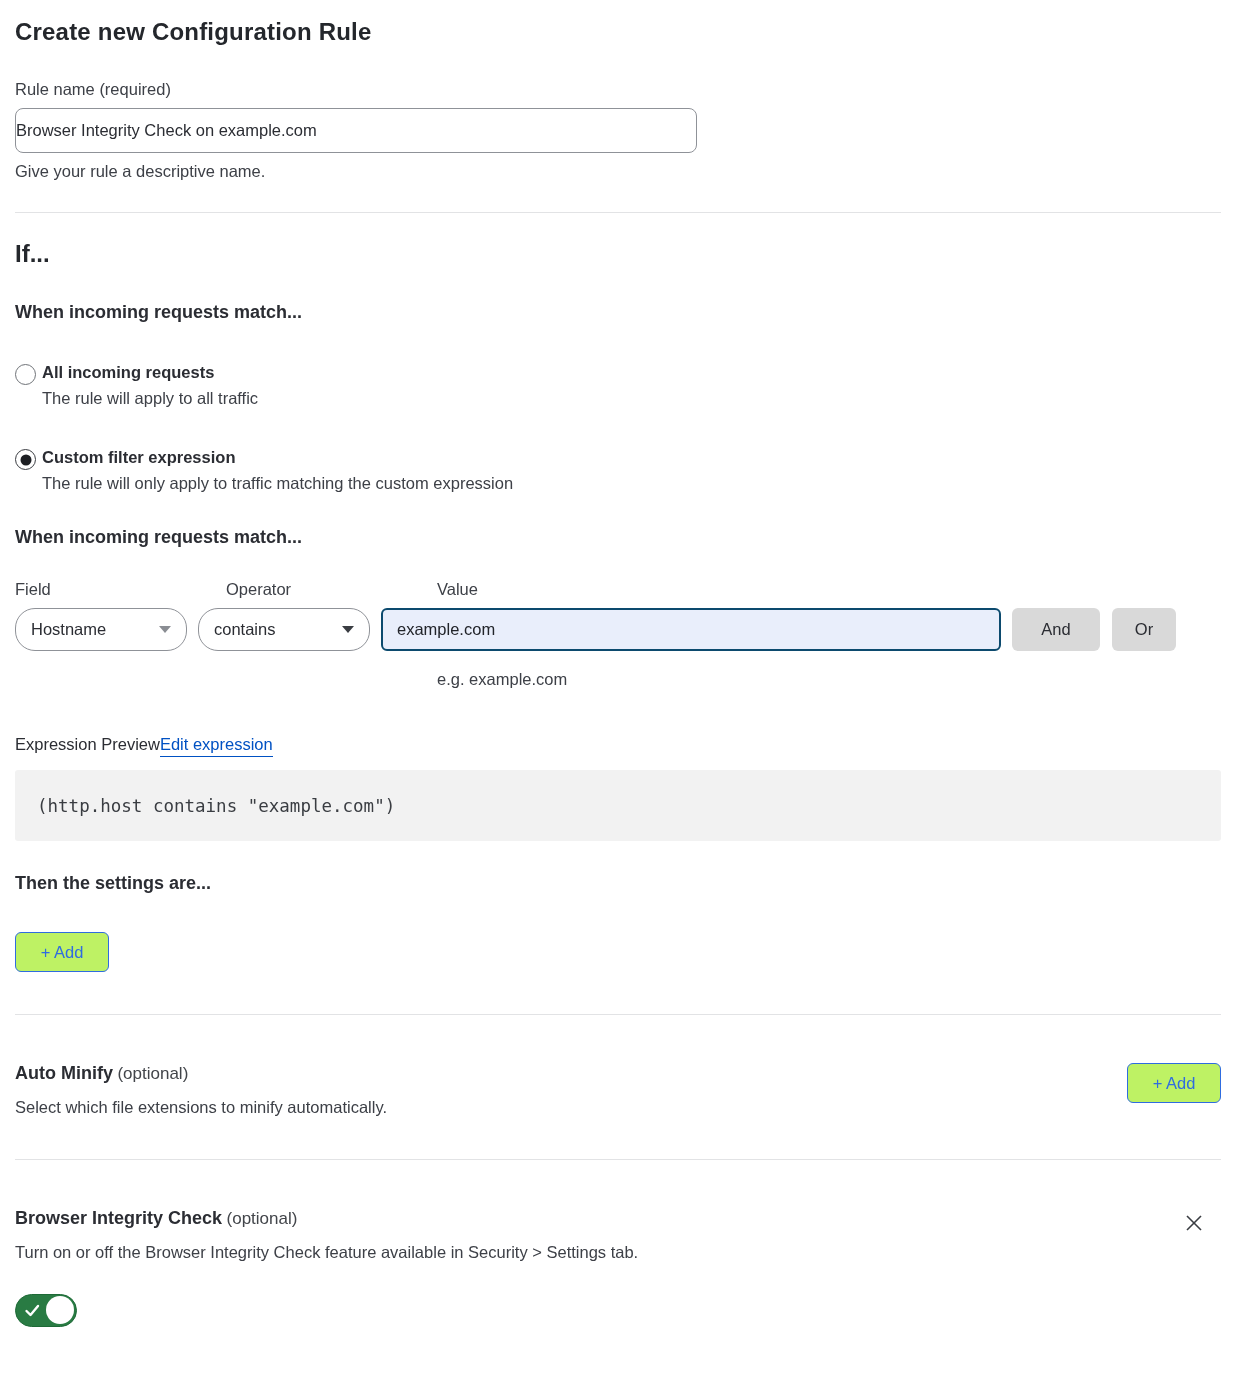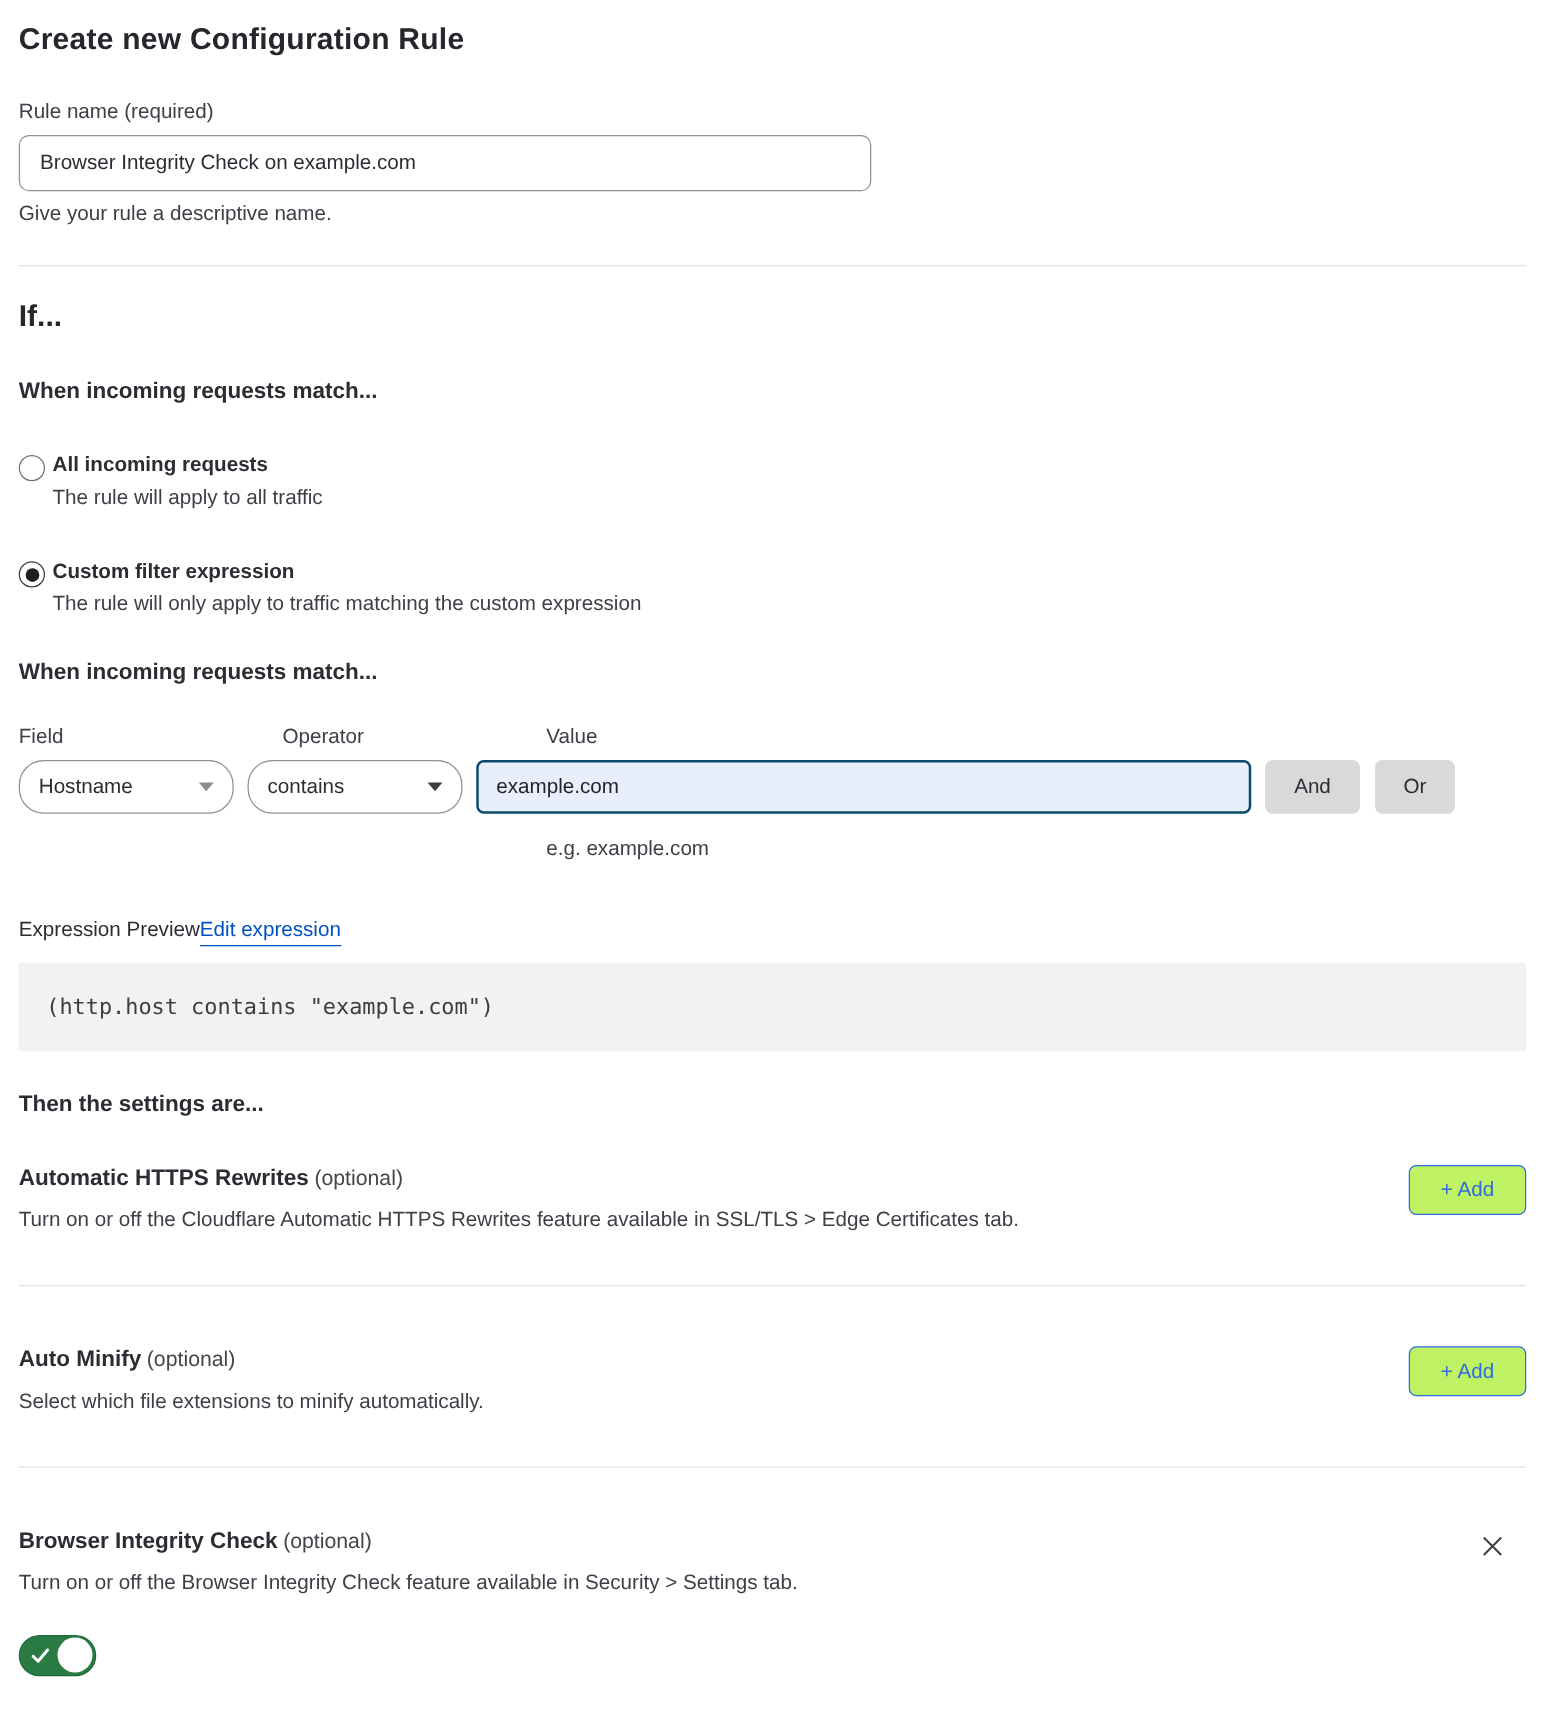--- a/index.html
+++ b/index.html
@@ -22,21 +22,21 @@
     font-size: 16.5px;
     color: #3d4047;
     margin-top: 34px;
     margin-bottom: 9px;
   }
   .rule-name-input {
     width: 682px;
     height: 45px;
     border: 1px solid #8f9298;
     border-radius: 8px;
-    padding: 0 16px;
+    padding: 0 0;
     font-size: 16.5px;
     font-family: "Liberation Sans", sans-serif;
     color: #2b2d33;
     background: #ffffff;
     outline: none;
   }
   .help-text {
     font-size: 16.5px;
     color: #3d4047;
     margin-top: 9px;
@@ -146,21 +146,21 @@
   .andor-btn {
     height: 43px;
     border: none;
     border-radius: 6px;
     background: #d9d9d9;
     color: #2b2d33;
     font-size: 16.5px;
     font-family: "Liberation Sans", sans-serif;
     cursor: pointer;
   }
-  .btn-and { width: 76px; margin-left: 11px; }
+  .btn-and { width: 88px; margin-left: 11px; }
   .btn-or  { width: 64px; margin-left: 12px; }
   .value-help {
     font-size: 16.5px;
     color: #3d4047;
     margin-top: 19px;
     margin-left: 422px;
   }
   .preview-row {
     display: flex;
     justify-content: flex-start;
@@ -335,25 +335,20 @@
   <a class="edit-link">Edit expression</a>
 </div>
 <div class="code-block">
   <span>(http.host contains "example.com")</span>
 </div>
 
 <h3 class="then-heading">Then the settings are...</h3>
 
 <div class="setting-section mt-settings-first">
   <div class="setting-head">
-    <div>
-      <span class="setting-title">Automatic HTTPS Rewrites</span>
-      <span class="optional">(optional)</span>
-      <div class="setting-desc">Turn on or off the Cloudflare Automatic HTTPS Rewrites feature available in SSL/TLS &gt; Edge Certificates tab.</div>
-    </div>
     <button class="add-btn">+ Add</button>
   </div>
 </div>
 
 <hr class="divider sec-div">
 
 <div class="setting-section" style="margin-top:48px;">
   <div class="setting-head">
     <div>
       <span class="setting-title">Auto Minify</span>

